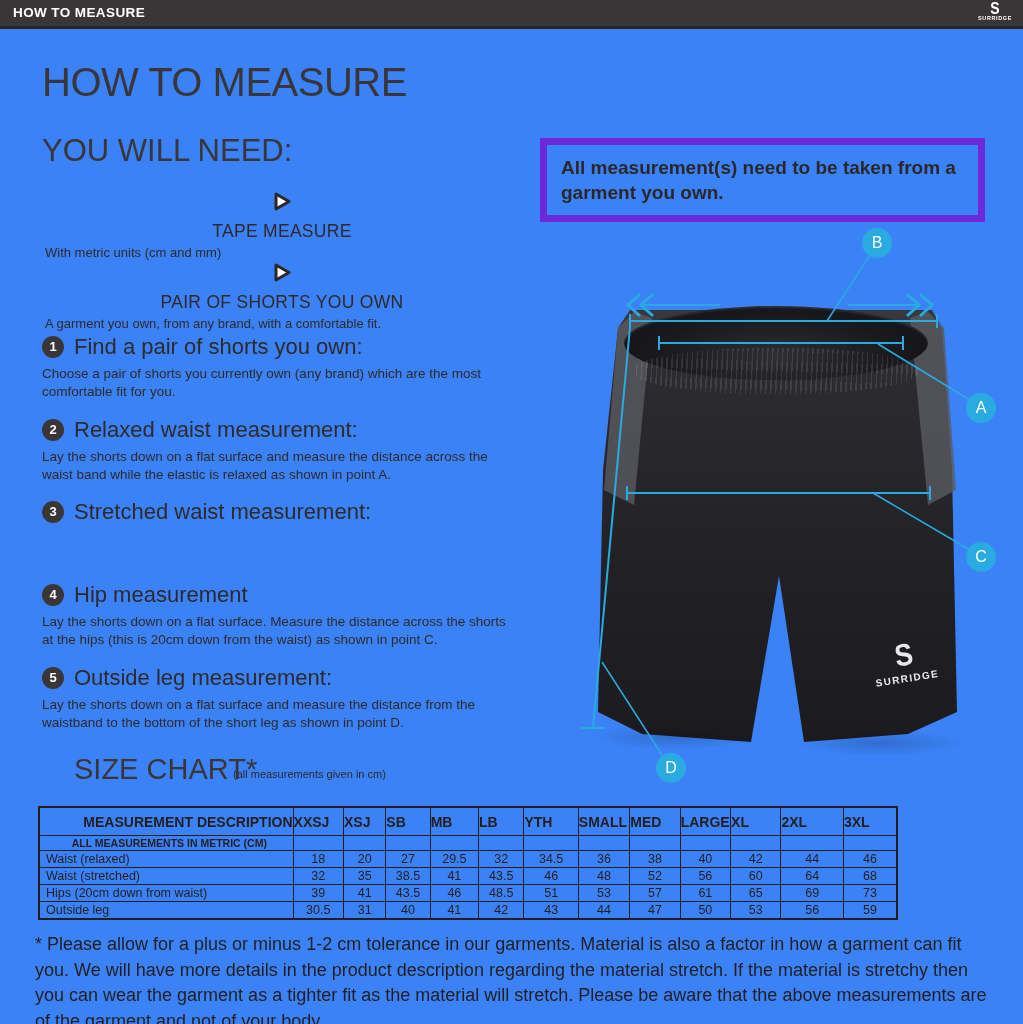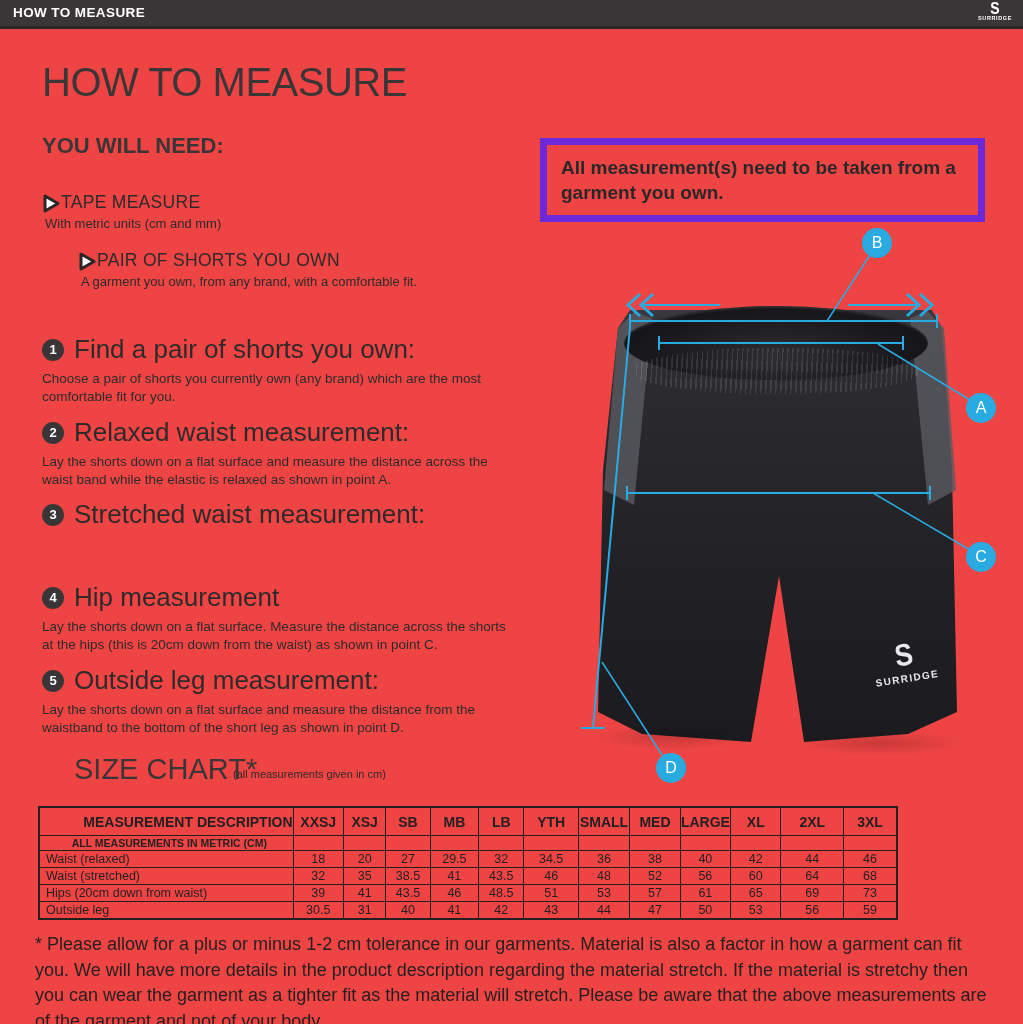--- a/index.html
+++ b/index.html
@@ -1,40 +1,40 @@
 <!DOCTYPE html>
 <html><head>
 <meta charset="utf-8">
 <style>
   html,body{margin:0;padding:0;background:#ffffff;}
   body{font-family:"Liberation Sans",sans-serif;color:#2e2a2b;}
-  .page{position:relative;width:1023px;height:1024px;overflow:hidden;background:#ef4444;}
+  .page{position:relative;width:1023px;height:1024px;overflow:hidden;background:#3b82f6;}
 
   
   .topbar{position:absolute;left:0;top:0;width:1023px;height:26px;background:#3a3637;border-bottom:3px solid #2a2627;}
   .topbar-title{position:absolute;left:13px;top:5px;color:#ffffff;font-size:13.5px;font-weight:bold;letter-spacing:.4px;}
   .brand{position:absolute;right:8px;top:1px;width:40px;text-align:center;color:#fff;line-height:1;}
   .brand-s{display:block;font-size:14px;font-weight:900;transform:scaleY(1.15);}
   .brand-word{display:block;font-size:5.5px;letter-spacing:.6px;margin-top:1px;font-weight:bold;}
 
   
   .h1{position:absolute;left:42px;top:60px;font-size:40px;color:#3a3637;letter-spacing:-.5px;}
-  .h2-need{position:absolute;left:42px;top:133px;font-size:22px;color:#3a3637;font-weight:bold;}
+  .h2-need{position:absolute;left:42px;top:133px;font-size:31px;color:#3a3637;}
 
   
   .need-item{position:absolute;left:42px;width:480px;}
-  .need-head{display:flex;align-items:flex-end;}
+  .need-head{display:flex;align-items:center;gap:10px;flex-direction:column;}
   .need-label{font-size:17.5px;letter-spacing:.3px;color:#2e2a2b;}
   .need-desc{font-size:13px;color:#2e2a2b;margin-top:3px;margin-left:3px;}
 
   
   .step{position:absolute;left:42px;width:500px;}
   .step-head{display:flex;align-items:center;gap:10px;}
   .step-num{flex:0 0 auto;width:22px;height:22px;border-radius:50%;background:#3a3637;color:#fff;font-size:13px;font-weight:bold;text-align:center;line-height:22px;}
-  .step-title{font-size:26px;color:#2e2a2b;}
+  .step-title{font-size:22px;color:#2e2a2b;}
   .step-body{margin-top:5px;font-size:13.5px;line-height:1.36;color:#2e2a2b;width:475px;}
 
   
   .note-box{position:absolute;left:540px;top:138px;width:445px;box-sizing:border-box;border:7px solid #6d28d9;padding:10px 14px;}
   .note-box p{margin:0;font-size:19px;font-weight:bold;line-height:1.32;color:#2b2728;}
 
   
   .diagram{position:absolute;left:0;top:0;width:1023px;height:1024px;pointer-events:none;}
   .shorts{position:absolute;left:590px;top:300px;width:380px;height:455px;}
   .shorts-body{position:absolute;inset:0;background:linear-gradient(180deg,#3b3b41 0%,#2c2c31 12%,#27272c 32%,#202025 62%,#1b1b1f 100%);
@@ -57,21 +57,21 @@
   .measure-svg{position:absolute;left:560px;top:230px;width:460px;height:560px;}
   .measure-svg *{vector-effect:non-scaling-stroke;}
   .dlabel{position:absolute;width:30px;height:30px;border-radius:50%;background:#29abe2;color:#fff;font-size:16px;text-align:center;line-height:30px;}
   .lbl-b{left:862px;top:228px;} .lbl-a{left:966px;top:393px;} .lbl-c{left:966px;top:542px;} .lbl-d{left:656px;top:753px;}
 
   
   .h2-size{position:absolute;left:42px;top:753px;font-size:29px;color:#3a3637;margin-left:32px;}
   .size-sub{position:absolute;left:233px;top:768px;font-size:11px;color:#2e2a2b;}
   #size-table{position:absolute;left:38px;top:806px;width:860px;border-collapse:collapse;table-layout:fixed;color:#231f20;border:2px solid #231f20;}
   #size-table th,#size-table td{border:1px solid #231f20;overflow:hidden;white-space:nowrap;padding:0;}
-  #size-table thead th{font-size:14px;font-weight:bold;height:27px;text-align:center;}
+  #size-table thead th{font-size:14px;font-weight:bold;height:27px;text-align:left;}
   #size-table th.desc{text-align:right;padding-left:6px;font-size:14px;}
   #size-table tr.metric td{font-size:10.5px;font-weight:bold;height:14px;}
   #size-table tr.metric td:first-child{padding-left:6px;}
   #size-table tbody td{font-size:12.5px;height:16px;text-align:center;}
   #size-table td.rowlabel{text-align:left;padding-left:6px;}
 
   .footnote{position:absolute;left:33px;top:930px;width:958px;margin:2px;font-size:18px;line-height:1.42;color:#231f20;}
 </style>
 </head>
 <body>
@@ -92,21 +92,21 @@
   <div id="need-list">
       <div class="need-item" style="top: 192px;">
         <div class="need-head">
           <svg width="19" height="19" viewBox="0 0 19 19">
             <polygon points="3,2 16,9.5 3,17" fill="#ffffff" stroke="#2b2728" stroke-width="3" stroke-linejoin="round"></polygon>
           </svg>
           <span class="need-label">TAPE MEASURE</span>
         </div>
         <div class="need-desc">With metric units (cm and mm)</div>
       </div>
-      <div class="need-item" style="top: 250px; margin-left: 36px;">
+      <div class="need-item" style="top: 263px;">
         <div class="need-head">
           <svg width="19" height="19" viewBox="0 0 19 19">
             <polygon points="3,2 16,9.5 3,17" fill="#ffffff" stroke="#2b2728" stroke-width="3" stroke-linejoin="round"></polygon>
           </svg>
           <span class="need-label">PAIR OF SHORTS YOU OWN</span>
         </div>
         <div class="need-desc">A garment you own, from any brand, with a comfortable fit.</div>
       </div>
     </div>
 

